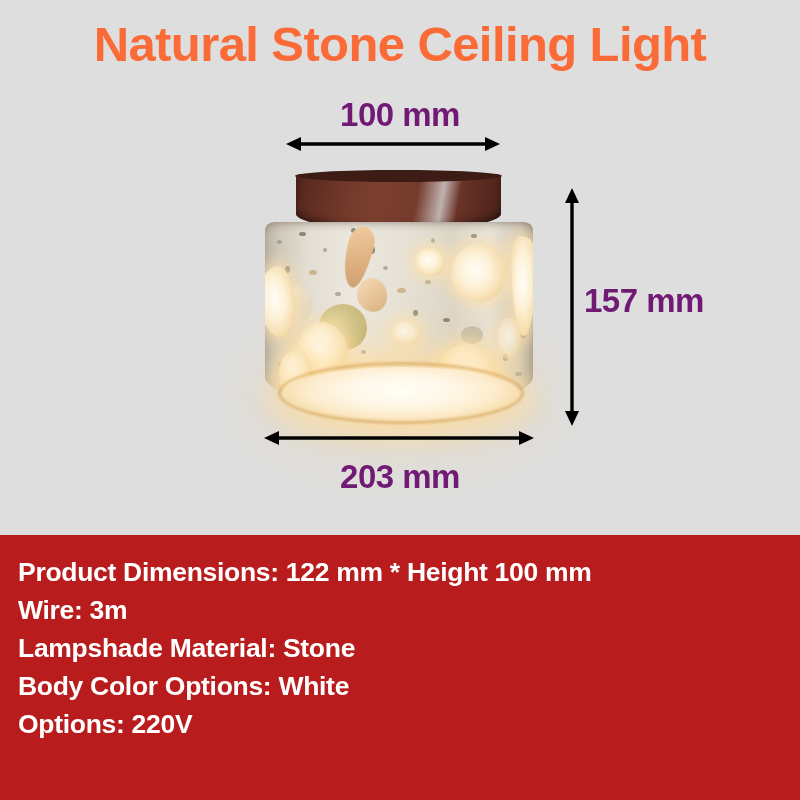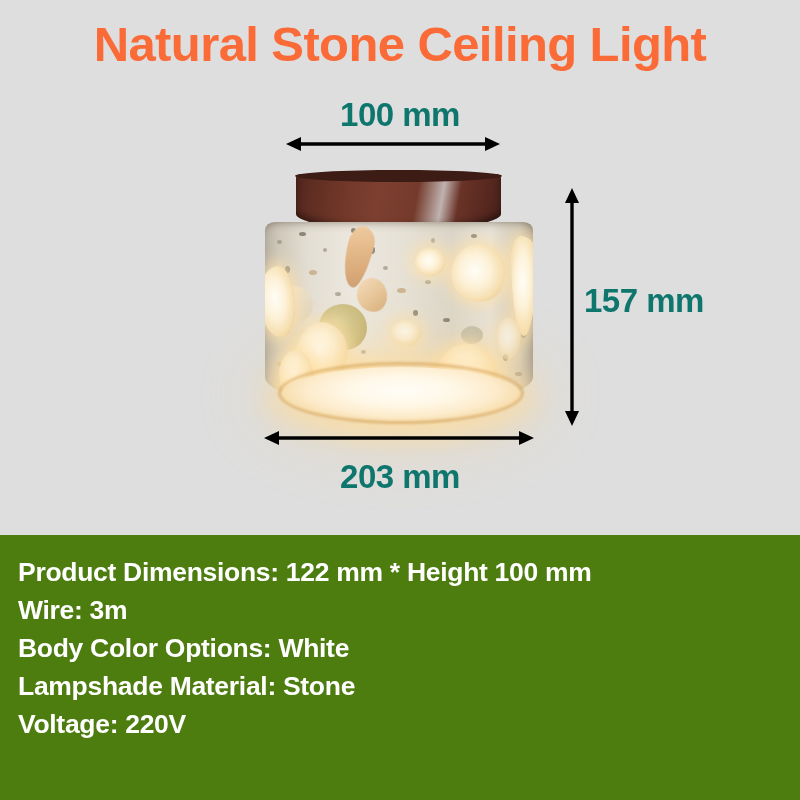--- a/index.html
+++ b/index.html
@@ -24,21 +24,21 @@
     font-size:49px; font-weight:bold;
     letter-spacing:-0.6px;
     color:#fa6b38;
     white-space:nowrap;
     line-height:1.15;
   }
 
   
   .dim-label {
     position:absolute;
-    font-size:33px; font-weight:bold; color:#0f766e;
+    font-size:33px; font-weight:bold; color:#701a75;
     white-space:nowrap; letter-spacing:-0.5px;
   }
   #dim-top-label   { left:0; top:96px; width:800px; text-align:center; }
   #dim-bottom-label{ left:0; top:458px; width:800px; text-align:center; }
   #dim-right-label { left:584px; top:282px; }
 
   
   .arrow-svg { position:absolute; overflow:visible; }
   #arrow-top    { left:286px; top:132px;  width:214px; height:24px; }
   #arrow-bottom { left:264px; top:426px;  width:270px; height:24px; }
@@ -155,21 +155,21 @@
     position:absolute; left:252px; top:374px; width:298px; height:78px;
     border-radius:50%;
     background:radial-gradient(ellipse at 50% 40%,
         rgba(255,226,168,.55) 0%, rgba(255,220,155,.22) 45%, rgba(255,220,150,0) 72%);
     filter:blur(4px);
   }
 
   
   #spec-panel {
     position:absolute; left:0; top:535px; width:800px; height:265px;
-    background:#4d7c0f;
+    background:#b91c1c;
     padding:18px 0 0 18px;
   }
   .spec-line {
     color:#ffffff;
     font-size:26.5px;
     font-weight:bold;
     letter-spacing:-0.3px;
     line-height:38px;
     white-space:nowrap;
   }
@@ -266,16 +266,16 @@
     <polygon points="0,12 15,5 15,19" fill="#000"></polygon>
     <polygon points="270,12 255,5 255,19" fill="#000"></polygon>
   </svg>
 
   <div class="dim-label" id="dim-bottom-label">203 mm</div>
 </div>
 
 <div id="spec-panel">
   <div class="spec-line">Product Dimensions: 122 mm * Height 100 mm</div>
   <div class="spec-line">Wire: 3m</div>
+  <div class="spec-line">Lampshade Material: Stone</div>
   <div class="spec-line">Body Color Options: White</div>
-  <div class="spec-line">Lampshade Material: Stone</div>
-  <div class="spec-line">Voltage: 220V</div>
+  <div class="spec-line">Options: 220V</div>
 </div>
 
 </body></html>

